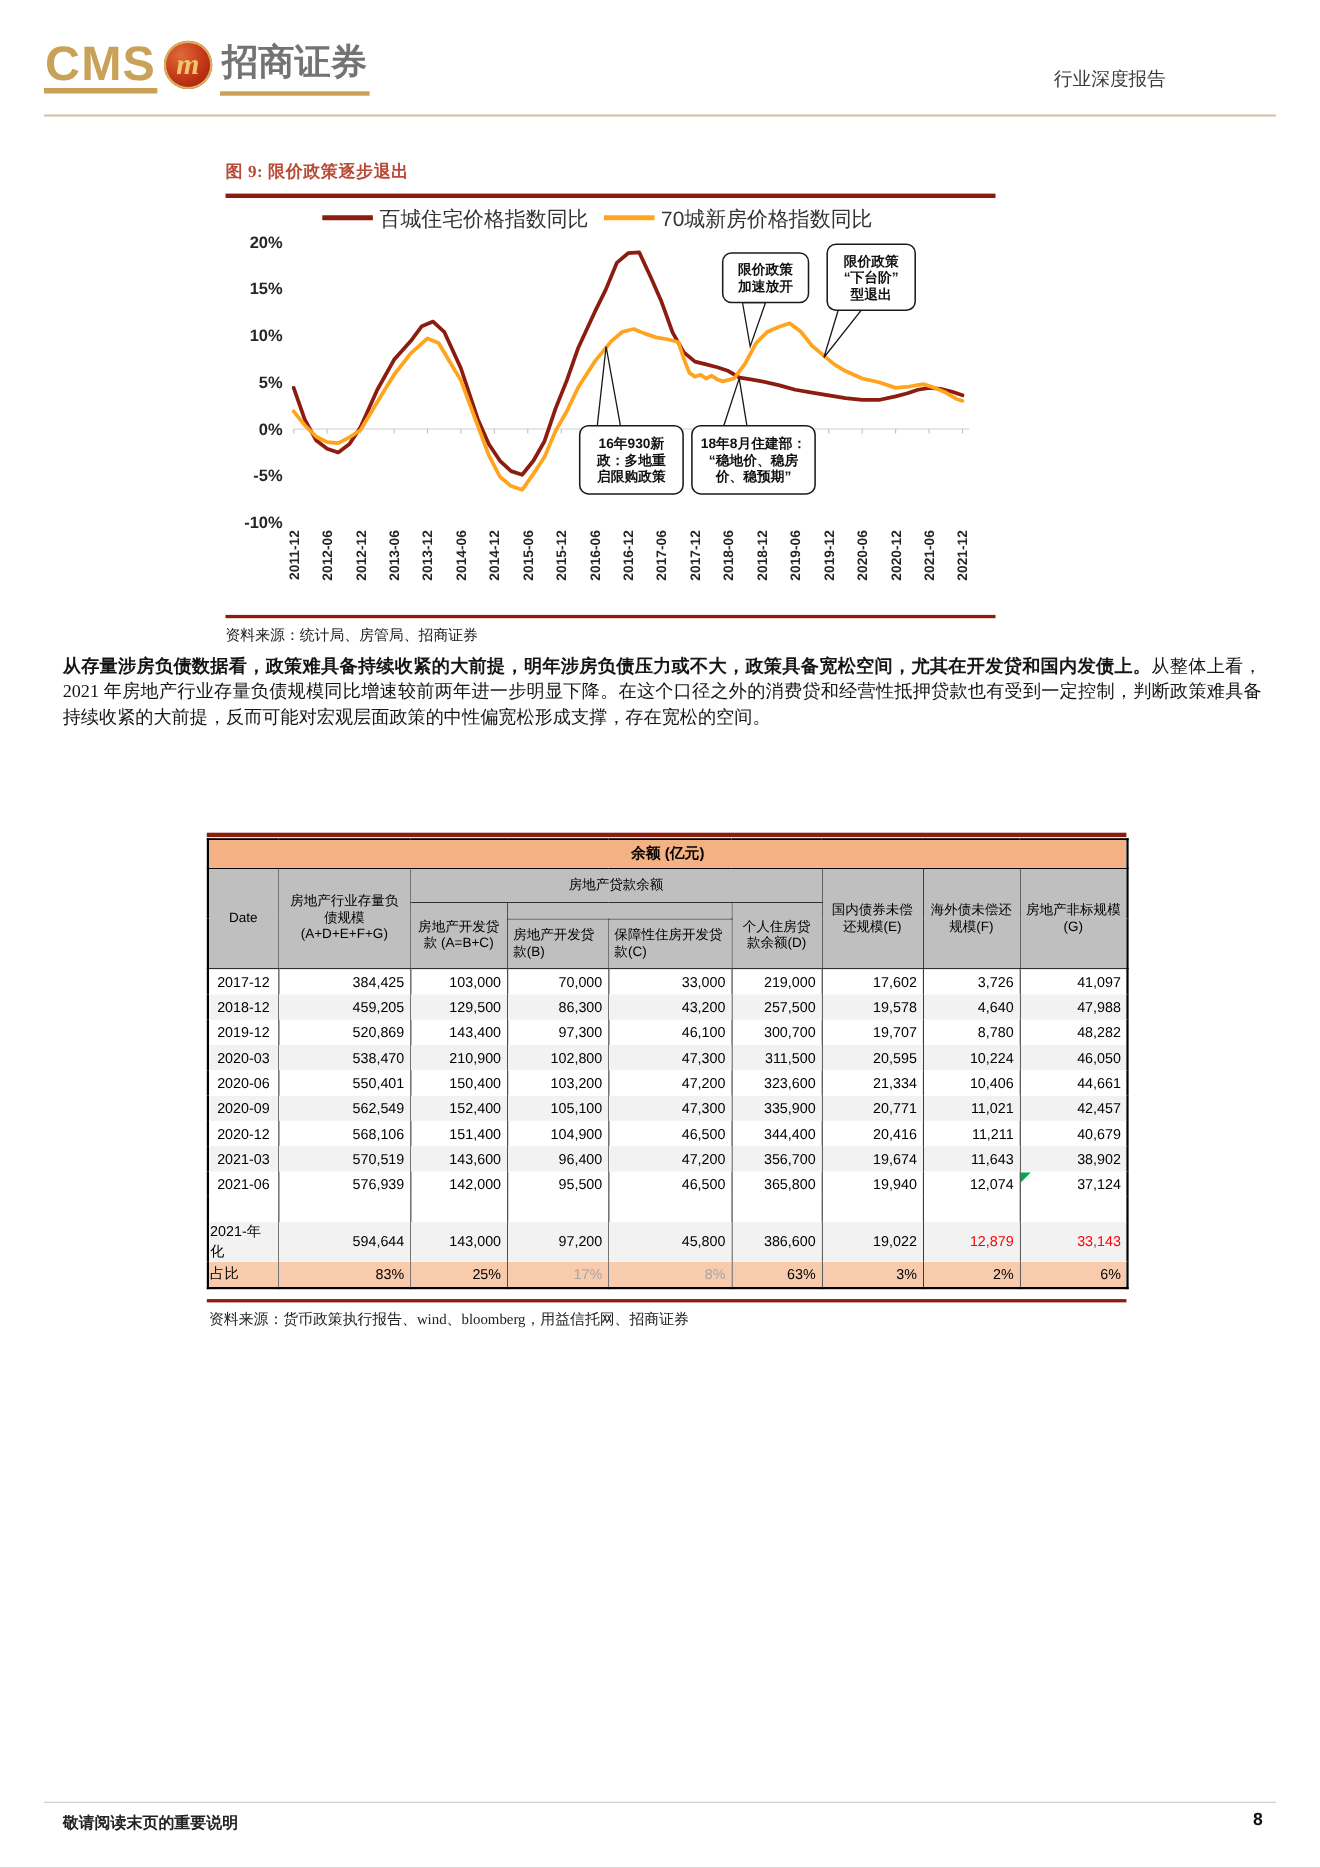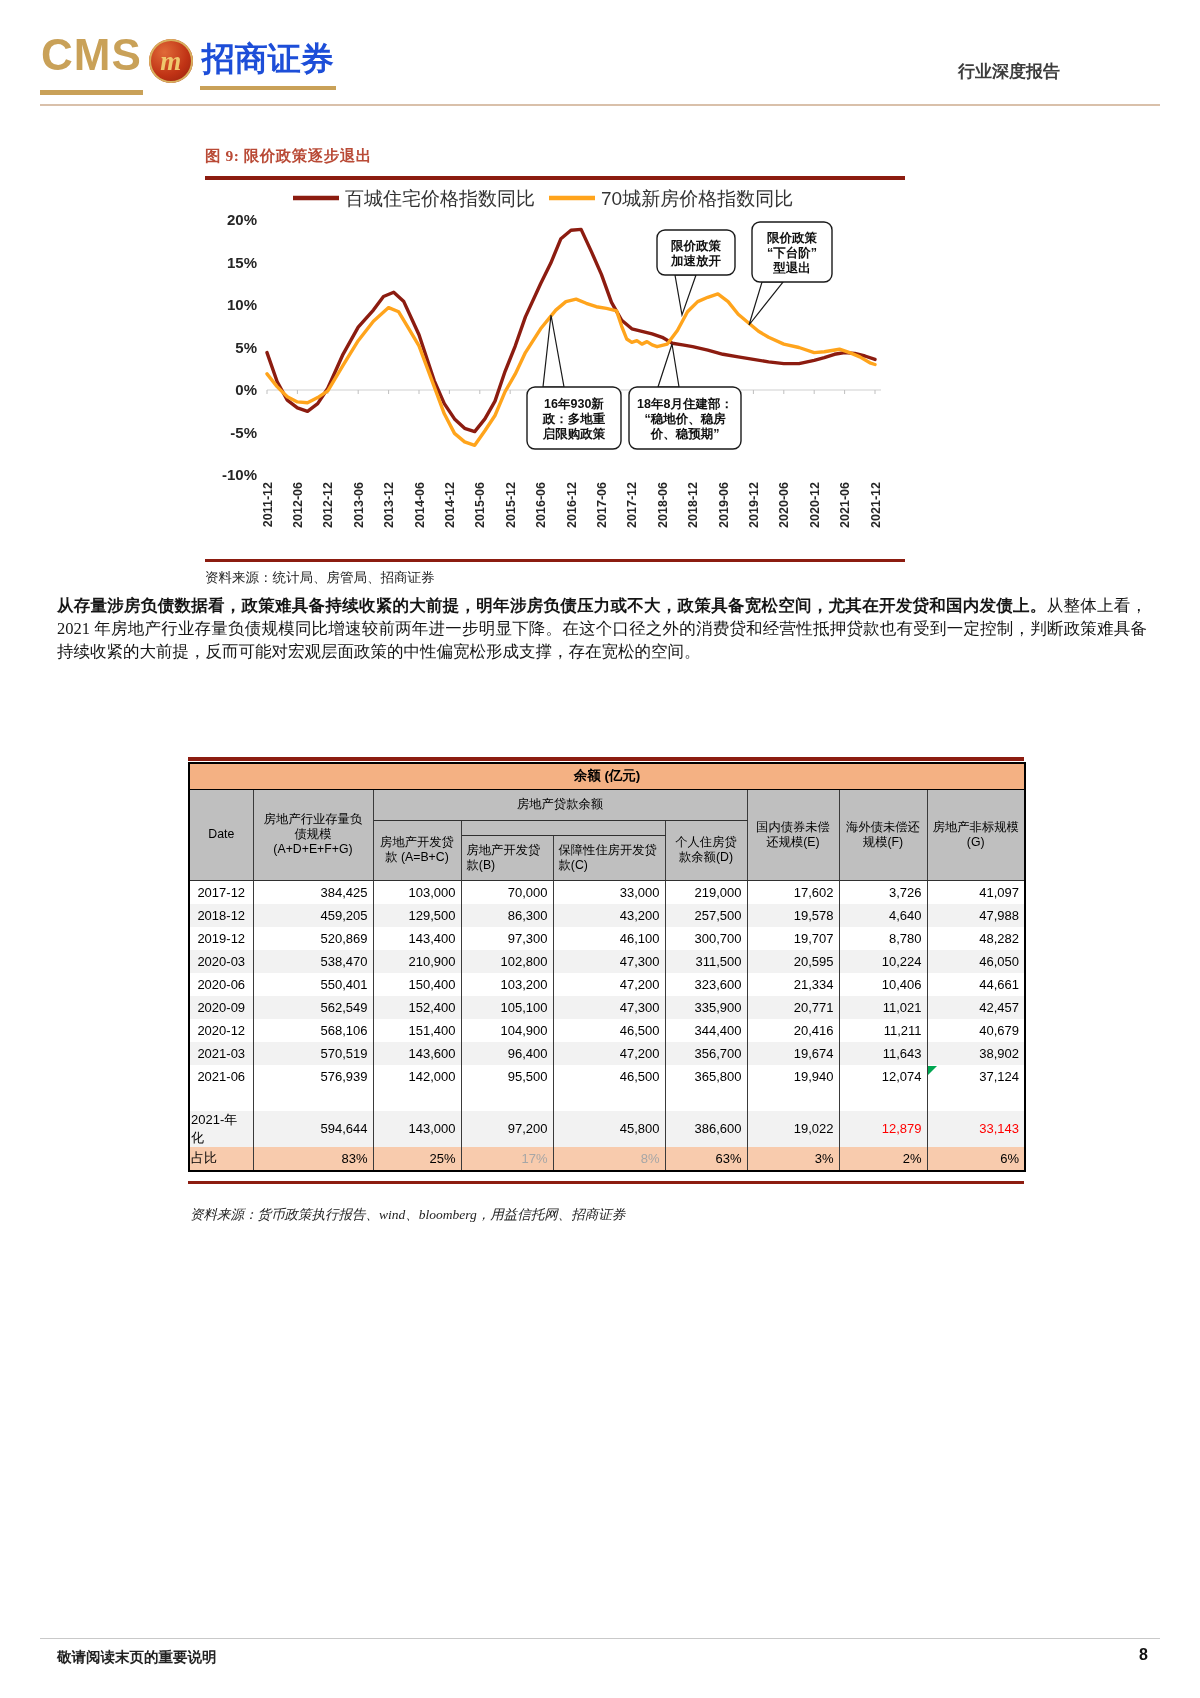--- a/index.html
+++ b/index.html
@@ -4,29 +4,29 @@
 <style>
   html,body{margin:0;padding:0;background:#9a9a9a;}
   .page{position:relative;width:1200px;height:1698px;background:#ffffff;margin:0 auto;
         font-family:"Liberation Serif",serif;color:#111;overflow:hidden;}
 
   
   .hdr{position:absolute;left:40px;top:34px;width:1120px;height:74px;}
   .logo-row{display:flex;align-items:center;}
   .cms-word{font-family:"Liberation Sans",sans-serif;font-weight:bold;font-size:44px;
             color:#C9A158;line-height:.95;letter-spacing:1px;display:inline-block;
-            border-bottom:5px solid #C9A158;padding:0 1px 14px 1px;}
+            border-bottom:5px solid #C9A158;padding:0 1px 0 1px;}
   .m-badge{width:44px;height:44px;border-radius:50%;margin:0 7px 6px 6px;
            background:radial-gradient(circle at 35% 30%, #e06a38 0%, #c03315 55%, #8f1d0c 100%);
            display:flex;align-items:center;justify-content:center;
            color:#EFC76D;font-family:"Liberation Serif",serif;font-style:italic;
            font-weight:bold;font-size:27px;box-shadow:inset 0 0 0 2px #d8b05e;}
-  .zs-name{font-size:33px;font-weight:bold;color:#1d4ed8;display:inline-block;
+  .zs-name{font-size:33px;font-weight:bold;color:#737373;display:inline-block;
            border-bottom:4px solid #C9A158;padding:0 2px 4px 2px;margin-bottom:2px;}
-  .report-type{position:absolute;right:100px;top:26px;font-size:17px;color:#3c3c3c;font-weight:bold;}
+  .report-type{position:absolute;right:100px;top:26px;font-size:17px;color:#3c3c3c;}
   .hdr-rule{position:absolute;left:0;right:0;top:70px;height:2px;background:#D9C0AA;}
 
   
   .fig-title{font-weight:bold;font-size:15.5px;color:#B94A36;letter-spacing:.5px;}
   .fig-rule{height:3.5px;background:#8C1C10;}
   .fig-source{font-size:13.5px;color:#222;}
 
   
   .fig9{position:absolute;left:205px;top:118px;width:700px;margin-top:28px;}
   .fig9 .fig-rule{margin-top:9px;}
@@ -39,21 +39,21 @@
 
   
   .body-par{position:absolute;left:57px;top:577px;width:1090px;
             font-size:16.5px;line-height:23px;text-align:justify;color:#151515;}
   .body-par .lead{font-weight:bold;}
 
   
   .fig10{position:absolute;left:188px;top:748px;width:836px;}
   .fig10 .fig-title{margin-left:17px;}
   .fig10 .fig-rule{margin-top:9px;}
-  .fig10 .fig-source{margin-top:22px;margin-left:2px;font-style:italic;}
+  .fig10 .fig-source{margin-top:7px;margin-left:2px;}
   #debt-table{border-collapse:collapse;table-layout:fixed;width:836px;margin-top:1px;
               font-family:"Liberation Sans",sans-serif;font-size:13px;color:#000;
               border:2px solid #000;}
   #debt-table td,#debt-table th{border-left:1.5px solid #3a3a3a;border-right:1.5px solid #3a3a3a;
               padding:0 5px;overflow:hidden;position:relative;}
   #debt-table .band{background:#F4B183;border-bottom:1.5px solid #000;text-align:center;
               font-weight:bold;font-size:13.5px;height:25px;}
   #debt-table thead th{background:#BFBFBF;font-weight:normal;font-size:12.3px;
               line-height:1.2;border-top:1.2px solid #2f2f2f;border-bottom:1.2px solid #2f2f2f;}
   #debt-table thead th.al{text-align:left;}

